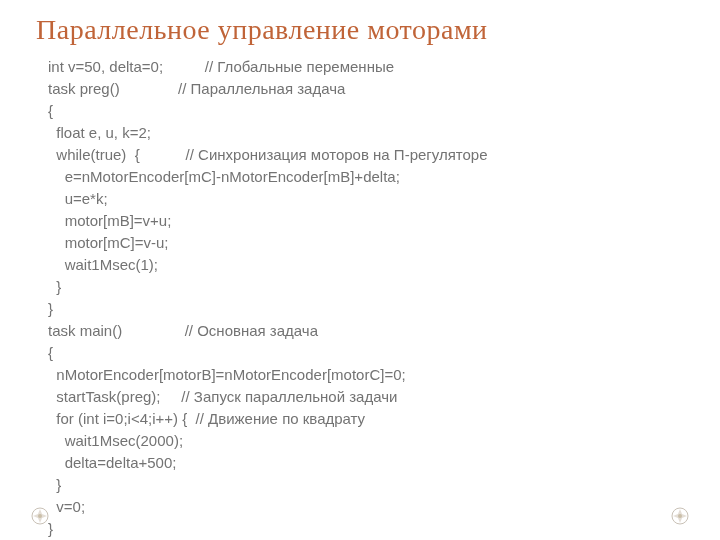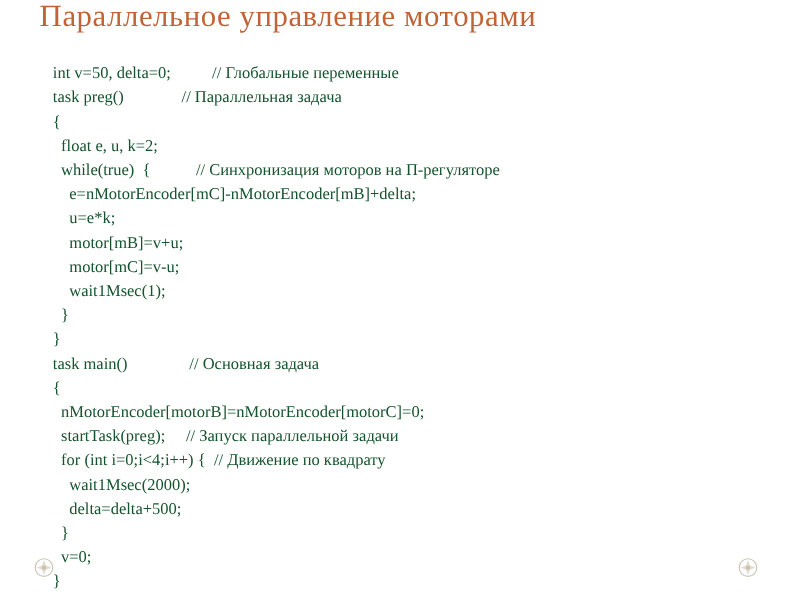--- a/index.html
+++ b/index.html
@@ -13,34 +13,34 @@
   }
   .slide {
     position: relative;
     width: 720px;
     height: 540px;
     box-sizing: border-box;
   }
   .title {
     position: absolute;
     left: 36px;
-    top: 0;
+    top: 14px;
     font-size: 28px;
     color: #C06438;
     font-weight: normal;
     letter-spacing: 0.5px;
   }
   .code {
     position: absolute;
     left: 48px;
     top: 56px;
-    font-family: Liberation Serif, serif;
+    font-family: Liberation Sans, sans-serif;
     font-size: 15px;
     line-height: 22px;
-    color: #14532d;
+    color: #737373;
     white-space: pre;
   }
   .ornament {
     position: absolute;
     bottom: 14px;
     width: 20px;
     height: 20px;
   }
   .ornament.left { left: 30px; }
   .ornament.right { right: 30px; }

